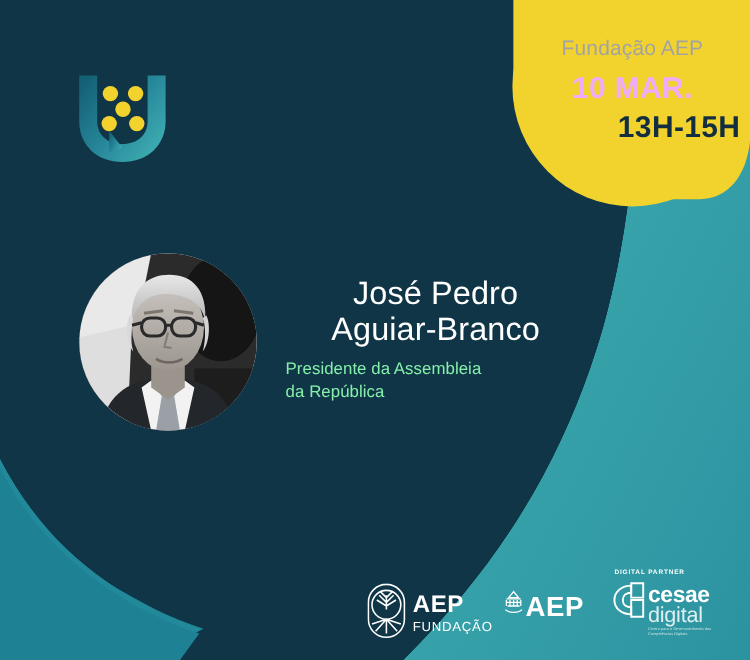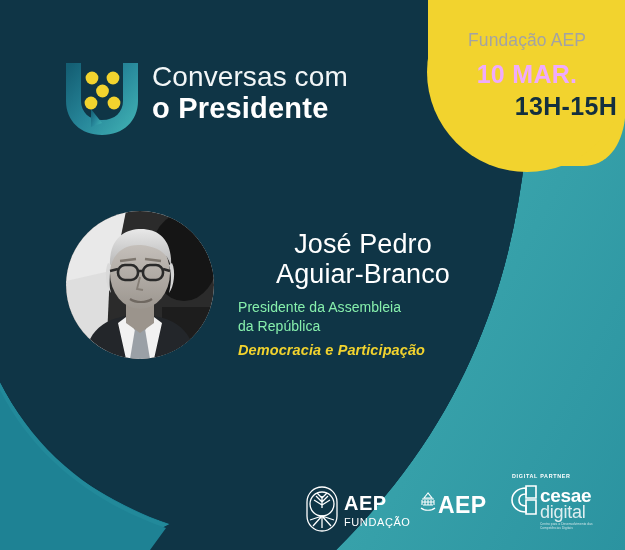--- a/index.html
+++ b/index.html
@@ -175,24 +175,20 @@
       <path d="M30,52 L41,66 L30,70 Z" fill="url(#gMark)"></path>
 
       <circle cx="31" cy="21" r="6.4" fill="#f2d32e"></circle>
       <circle cx="52" cy="21" r="6.4" fill="#f2d32e"></circle>
       <circle cx="41.5" cy="34" r="6.4" fill="#f2d32e"></circle>
       <circle cx="30" cy="46" r="6.4" fill="#f2d32e"></circle>
       <circle cx="53" cy="46" r="6.4" fill="#f2d32e"></circle>
     </svg>
   </div>
 
-  <div class="brand-text">
-    <div class="brand-line1">Conversas com</div>
-    <div class="brand-line2">o Presidente</div>
-  </div>
 
   <div class="badge-text">
     <div class="badge-host">Fundação AEP</div>
     <div class="badge-date">10 MAR.</div>
     <div class="badge-time">13H-15H</div>
   </div>
 
   <div class="portrait">
     <svg viewBox="0 0 148 148" width="148" height="148">
       <defs>
@@ -246,21 +242,20 @@
         <path d="M64,88 C70,92 80,92 86,88" stroke="#6f6861" stroke-width="2.2" fill="none"></path>
       </g>
     </svg>
   </div>
 
   <div class="speaker">
     <div class="sp-name">José Pedro</div>
     <div class="sp-name">Aguiar-Branco</div>
     <div class="sp-role">Presidente da Assembleia</div>
     <div class="sp-role" style="margin-top:0">da República</div>
-    <div class="sp-theme">Democracia e Participação</div>
   </div>
 
   <div class="footer">
 
     <div class="logo-aepf">
       <svg viewBox="0 0 104 46" width="104" height="46">
         <g fill="none" stroke="#ffffff" stroke-width="1.3">
           <rect x="1" y="1" width="30" height="44" rx="15"></rect>
           <circle cx="16" cy="18" r="12"></circle>
           <path d="M16,30 L16,42"></path>

